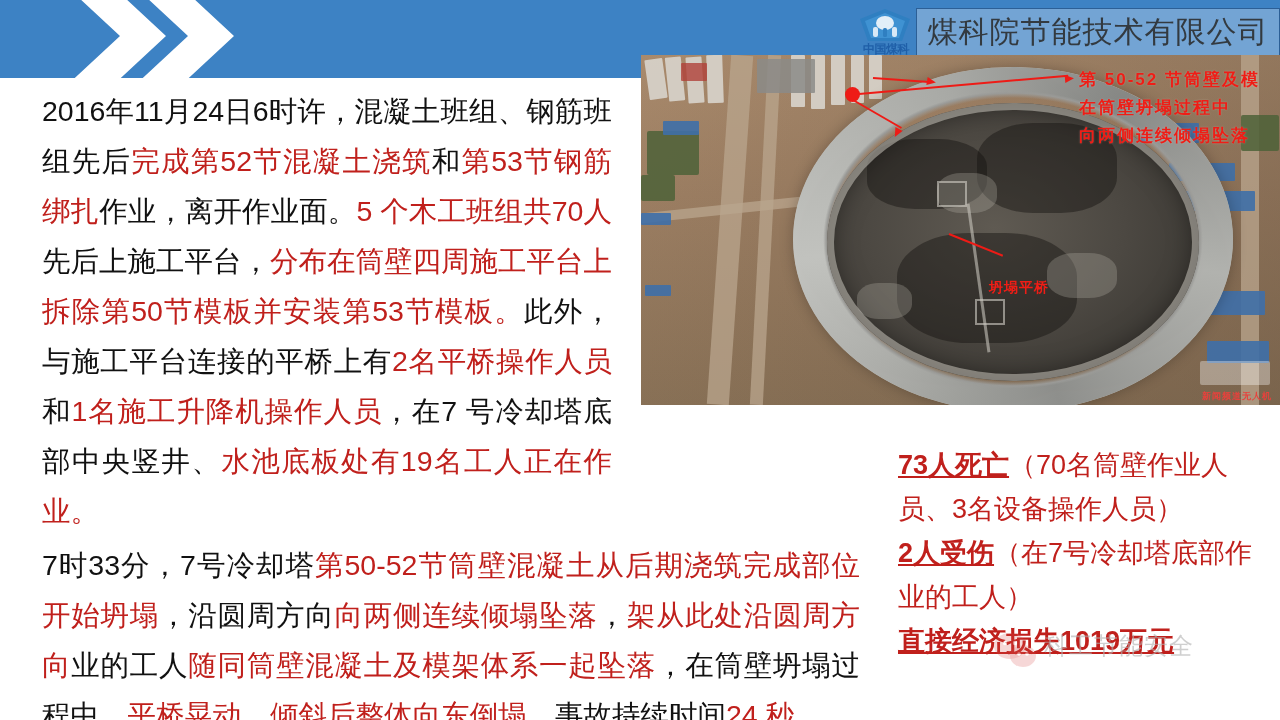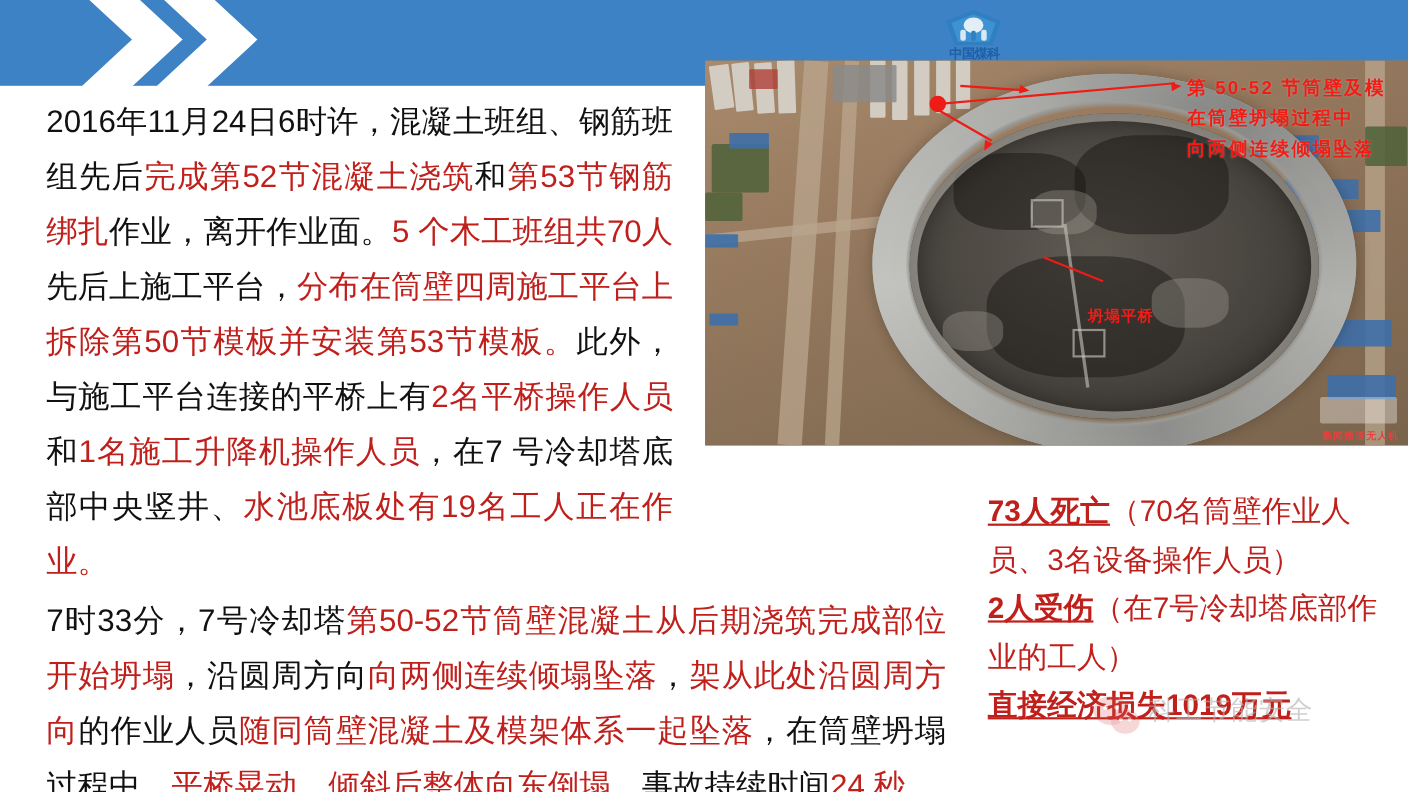--- a/index.html
+++ b/index.html
@@ -183,25 +183,28 @@
       <svg class="logo-mark" viewBox="0 0 54 36">
         <path d="M27 1 L52 11 L44 33 L10 33 L2 11 Z" fill="#2f7fc1"></path>
         <path d="M27 5 L47 13 L41 30 L13 30 L7 13 Z" fill="#3f92d2"></path>
         <ellipse cx="27" cy="15" rx="9" ry="7" fill="#ffffff" opacity=".85"></ellipse>
         <rect x="15" y="19" width="5" height="10" rx="2" fill="#ffffff" opacity=".8"></rect>
         <rect x="34" y="19" width="5" height="10" rx="2" fill="#ffffff" opacity=".8"></rect>
         <rect x="25" y="20" width="4" height="9" rx="1.5" fill="#2f7fc1"></rect>
       </svg>
       <div class="logo-text">中国煤科</div>
     </div>
+    <div class="company-box">
+      <span class="company-name">煤科院节能技术有限公司</span>
+    </div>
   </div>
 
   <div class="body-text">
     <p class="para1" id="p1"><span>2016年11月24日6时许，混凝土班组、钢筋班组先后</span><span class="r">完成第52节混凝土浇筑</span><span>和</span><span class="r">第53节钢筋绑扎</span><span>作业，离开作业面。</span><span class="r">5 个木工班组共70人</span><span>先后上施工平台，</span><span class="r">分布在筒壁四周施工平台上拆除第50节模板并安装第53节模板。</span><span>此外，与施工平台连接的平桥上有</span><span class="r">2名平桥操作人员</span><span>和</span><span class="r">1名施工升降机操作人员</span><span>，在7 号冷却塔底部中央竖井、</span><span class="r">水池底板处有19名工人正在作业。</span></p>
-    <p class="para2" id="p2"><span>7时33分，7号冷却塔</span><span class="r">第50-52节筒壁混凝土从后期浇筑完成部位开始坍塌</span><span>，沿圆周方向</span><span class="r">向两侧连续倾塌坠落</span><span>，</span><span class="r">架从此处沿圆周方向</span><span>的作业人员</span><span class="r">随同筒壁混凝土及模架体系一起坠落</span><span>，在筒壁坍塌过程中，</span><span class="r">平桥晃动、倾斜后整体向东倒塌</span><span>，事故持续时间</span><span class="r">24 秒</span><span>。</span></p>
+    <p class="para2" id="p2"><span>7时33分，7号冷却塔</span><span class="r">第50-52节筒壁混凝土从后期浇筑完成部位开始坍塌</span><span>，沿圆周方向</span><span class="r">向两侧连续倾塌坠落</span><span>，</span><span class="r">架从此处沿圆周方向</span><span>业的工人</span><span class="r">随同筒壁混凝土及模架体系一起坠落</span><span>，在筒壁坍塌过程中，</span><span class="r">平桥晃动、倾斜后整体向东倒塌</span><span>，事故持续时间</span><span class="r">24 秒</span><span>。</span></p>
   </div>
 
   <div class="photo">
     <div class="photo-ground"></div>
 
     <div class="road" style="left:78px;top:0;width:22px;height:350px;transform:rotate(4deg);"></div>
     <div class="road" style="left:118px;top:0;width:13px;height:350px;transform:rotate(3deg);"></div>
     <div class="road" style="left:600px;top:0;width:18px;height:350px;"></div>
     <div class="road" style="left:0;top:150px;width:160px;height:10px;transform:rotate(-6deg);"></div>
 

